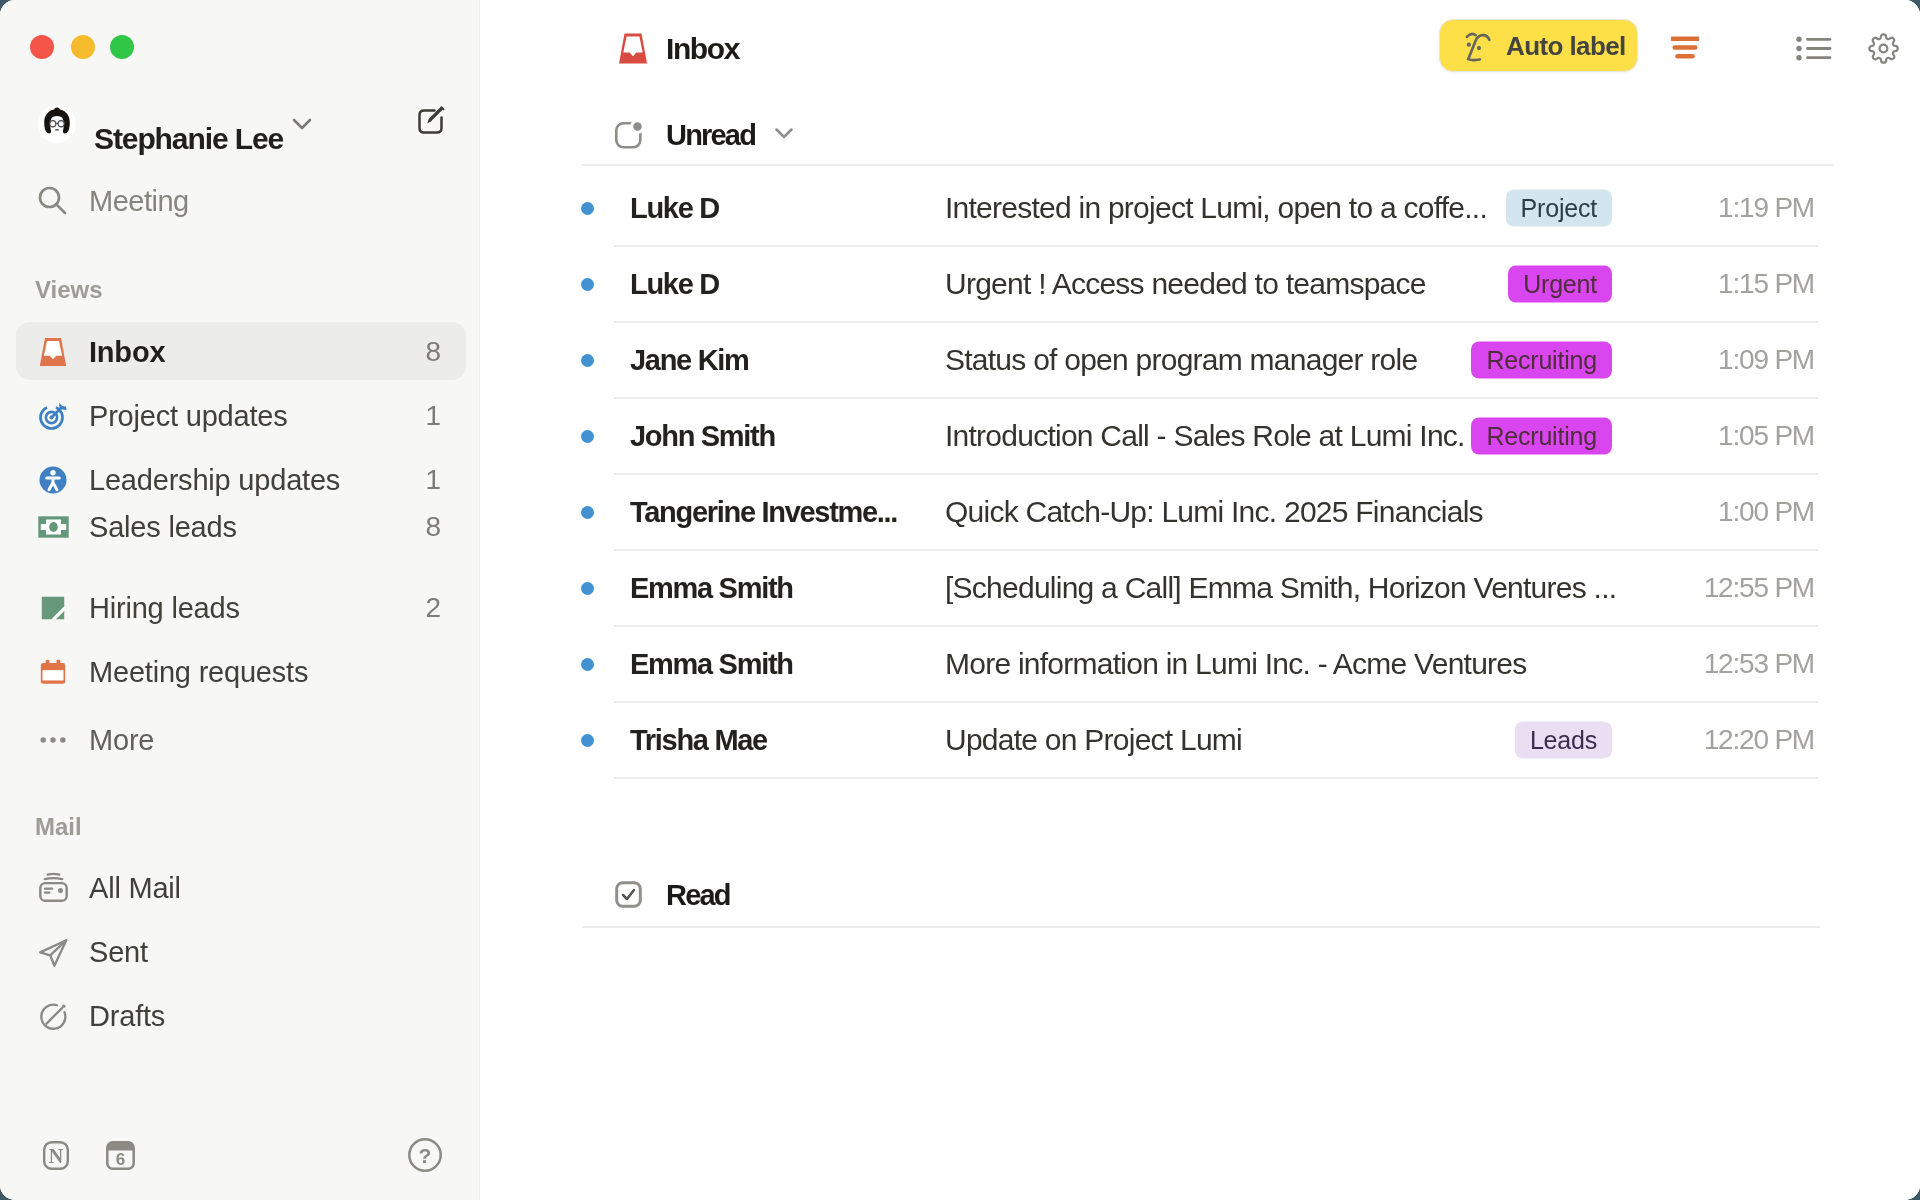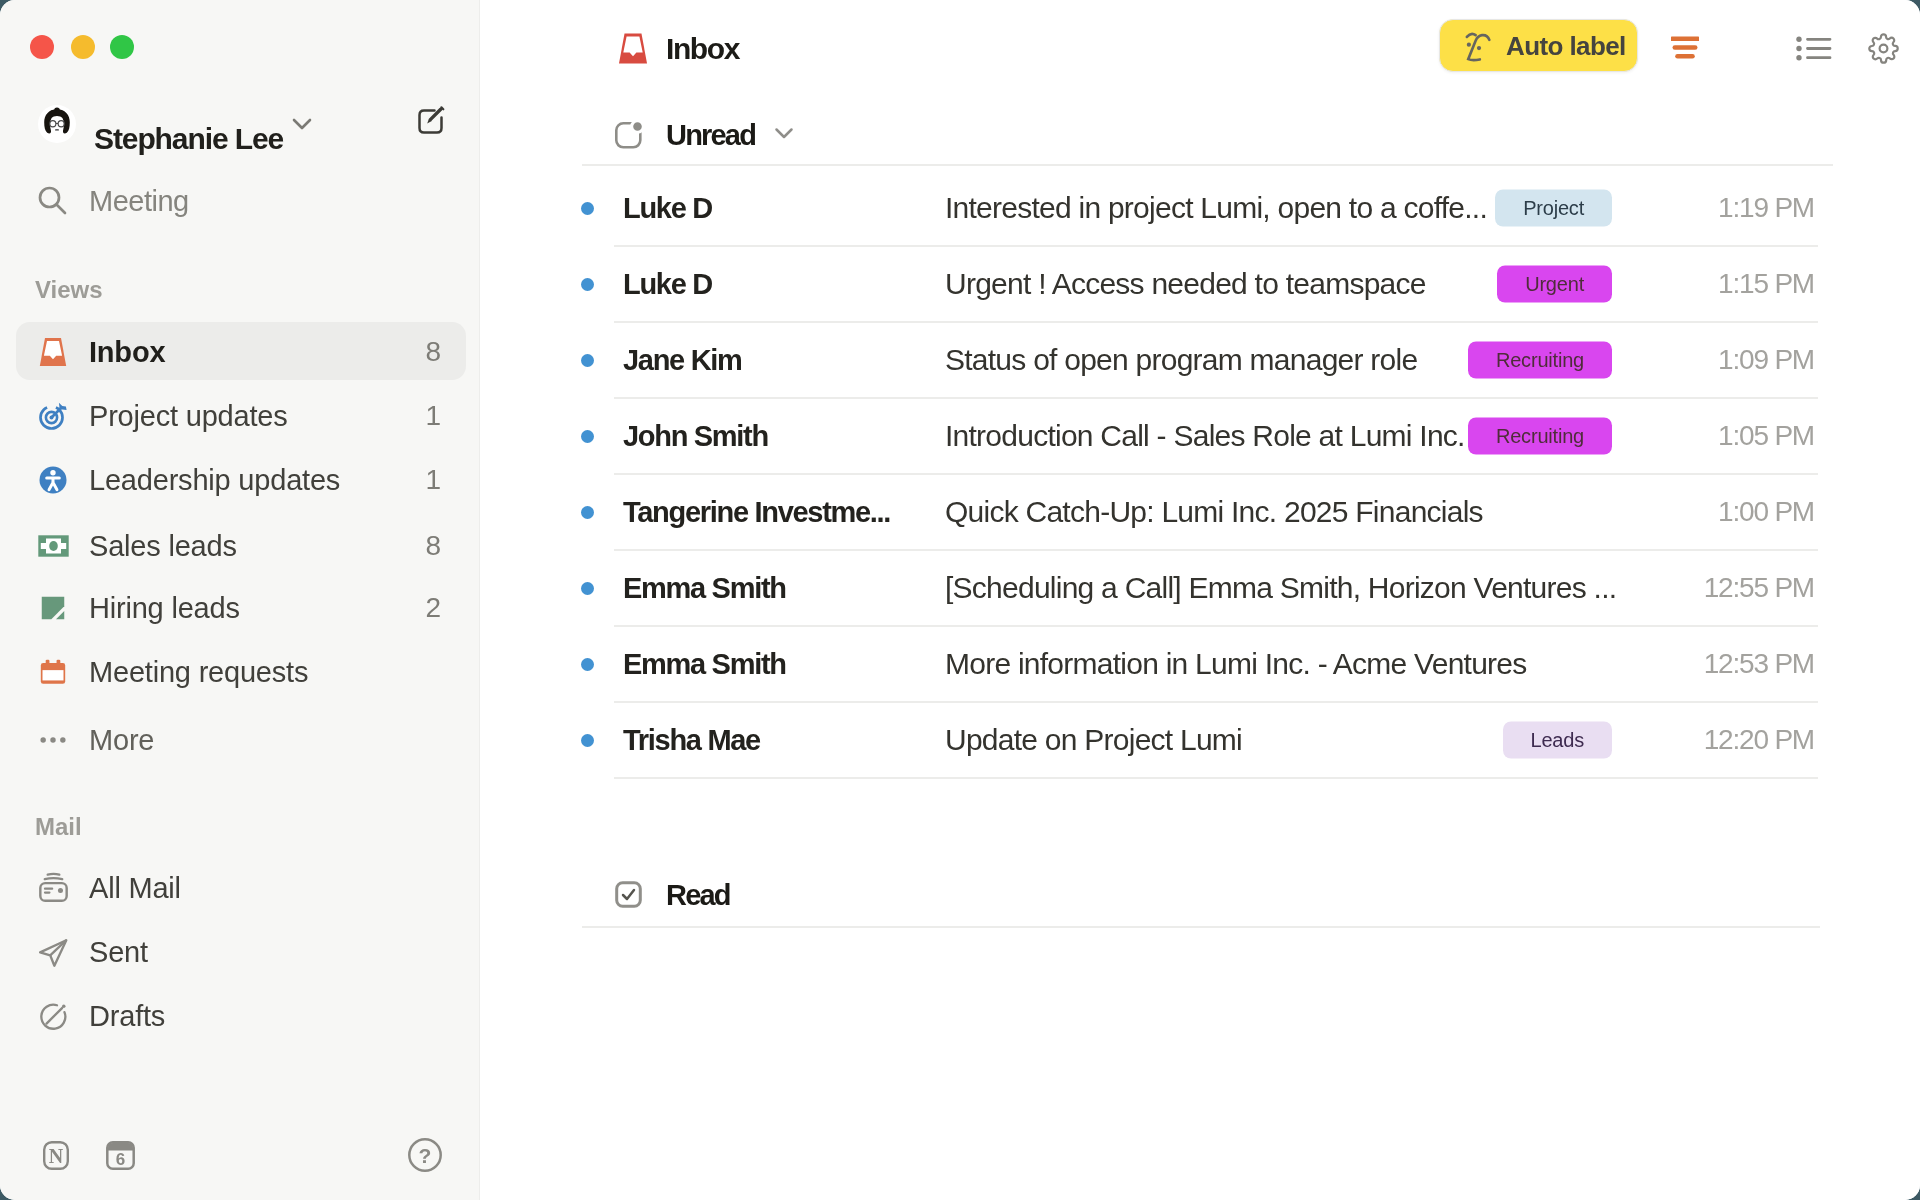--- a/index.html
+++ b/index.html
@@ -11,23 +11,23 @@
   .dot { border-radius:50%; position:absolute; }
   
   .srow { position:absolute; left:0; width:480px; height:58px; }
   .srow .icon { position:absolute; left:38px; top:50%; transform:translateY(-50%); }
   .srow .label { position:absolute; left:89px; top:50%; transform:translateY(-50%); font-size:29px; color:#41403b; letter-spacing:-0.2px; white-space:nowrap; }
   .srow .count { position:absolute; right:39px; top:50%; transform:translateY(-50%); font-size:28px; color:#7d7c76; }
   .sec-label { position:absolute; left:35px; font-size:24px; font-weight:bold; color:#9d9c97; letter-spacing:0; }
   
   .mrow { position:absolute; left:481px; height:76px; right:0; }
   .mrow .bdot { position:absolute; left:100px; top:50%; margin-top:-6.5px; width:13px; height:13px; border-radius:50%; background:#4292d2; }
-  .mrow .sender { position:absolute; left:142px; top:50%; transform:translateY(-50%); font-size:29px; font-weight:bold; color:#23221e; letter-spacing:-1.3px; white-space:nowrap; }
+  .mrow .sender { position:absolute; left:149px; top:50%; transform:translateY(-50%); font-size:29px; font-weight:bold; color:#23221e; letter-spacing:-1.3px; white-space:nowrap; }
   .mrow .subject { position:absolute; left:464px; top:50%; transform:translateY(-50%); font-size:30px; color:#34332e; letter-spacing:-0.75px; white-space:nowrap; }
-  .mrow .chip { position:absolute; right:308px; top:50%; transform:translateY(-50%); height:37px; line-height:37px; border-radius:8px; padding:0 28px; font-size:20px; letter-spacing:-0.2px; }
+  .mrow .chip { position:absolute; right:308px; top:50%; transform:translateY(-50%); height:37px; line-height:37px; border-radius:8px; padding:0 15px; font-size:25px; letter-spacing:-0.2px; }
   .mrow .time { position:absolute; right:106px; top:50%; transform:translateY(-50%); font-size:28px; color:#a3a29e; letter-spacing:-1.2px; }
   .chip-blue { background:#d3e5ef; color:#2c3d49; }
   .chip-pink { background:#d946ef; color:#4f2d3a; }
   .chip-purple { background:#e9def2; color:#3e2b50; }
   .sep { position:absolute; height:2px; background:#ececea; }
 </style>
 </head>
 <body>
 <div class="window">
   <div class="sidebar">
@@ -96,21 +96,21 @@
         <circle cx="15" cy="15" r="13.5" fill="#3f80c2"></circle>
         <circle cx="15" cy="7.8" r="2.7" fill="#fff"></circle>
         <rect x="7.2" y="11.4" width="15.6" height="3" rx="1.5" fill="#fff"></rect>
         <path d="M15,13.5 L15,18" stroke="#fff" stroke-width="3"></path>
         <path d="M15,17.5 L11,24.8 M15,17.5 L19,24.8" stroke="#fff" stroke-width="2.9" stroke-linecap="round"></path>
       </svg>
       <div class="label">Leadership updates</div>
       <div class="count">1</div>
     </div>
 
-    <div class="srow" style="top:517px;padding-left:36px;">
+    <div class="srow" style="top:498px;padding-left:36px;">
       <svg class="icon" width="31" height="22" viewBox="0 0 31 22">
         <rect x="0.3" y="0.3" width="30.4" height="21.4" fill="#63997a"></rect>
         <path d="M2.8,8 H8 V3.5 H23 V8 H28.2 V14 H23 V18.5 H8 V14 H2.8 Z" fill="#ffffff"></path>
         <ellipse cx="15.5" cy="11" rx="4.3" ry="4.9" fill="#63997a"></ellipse>
       </svg>
       <div class="label">Sales leads</div>
       <div class="count">8</div>
     </div>
 
     <div class="srow" style="top:579px;">

